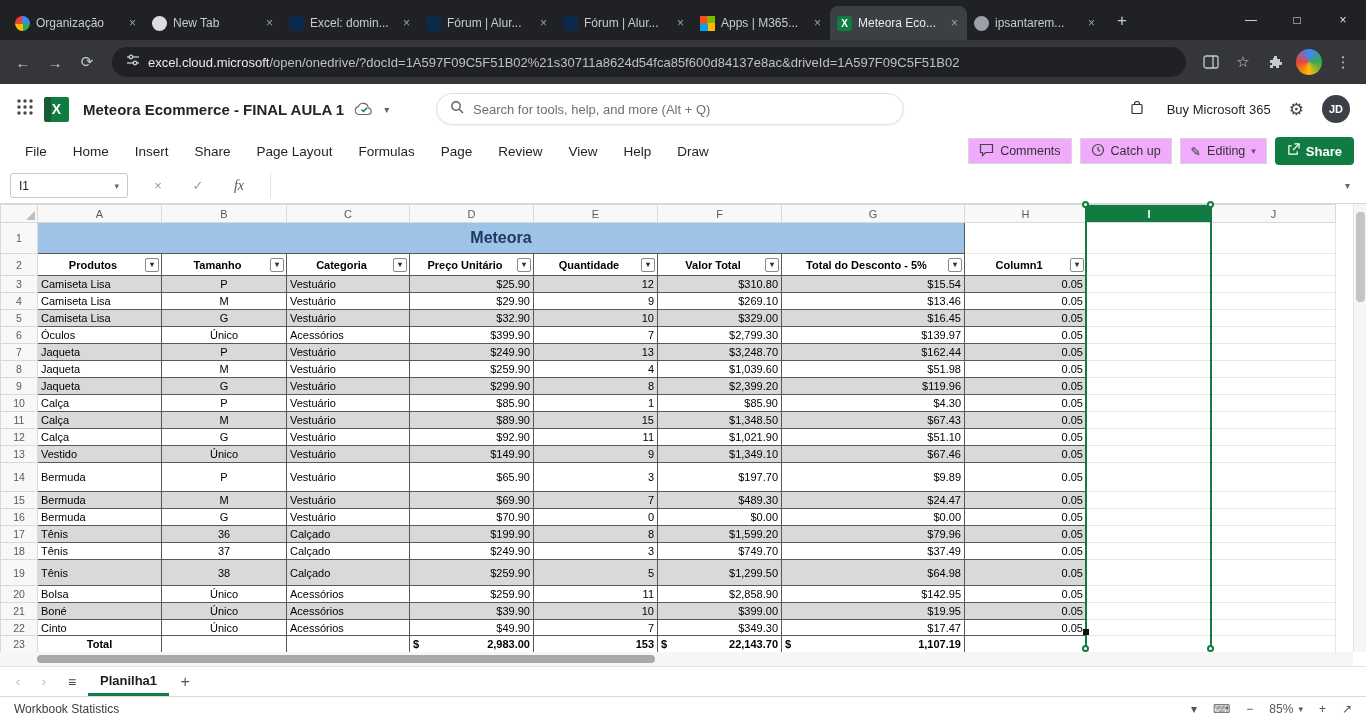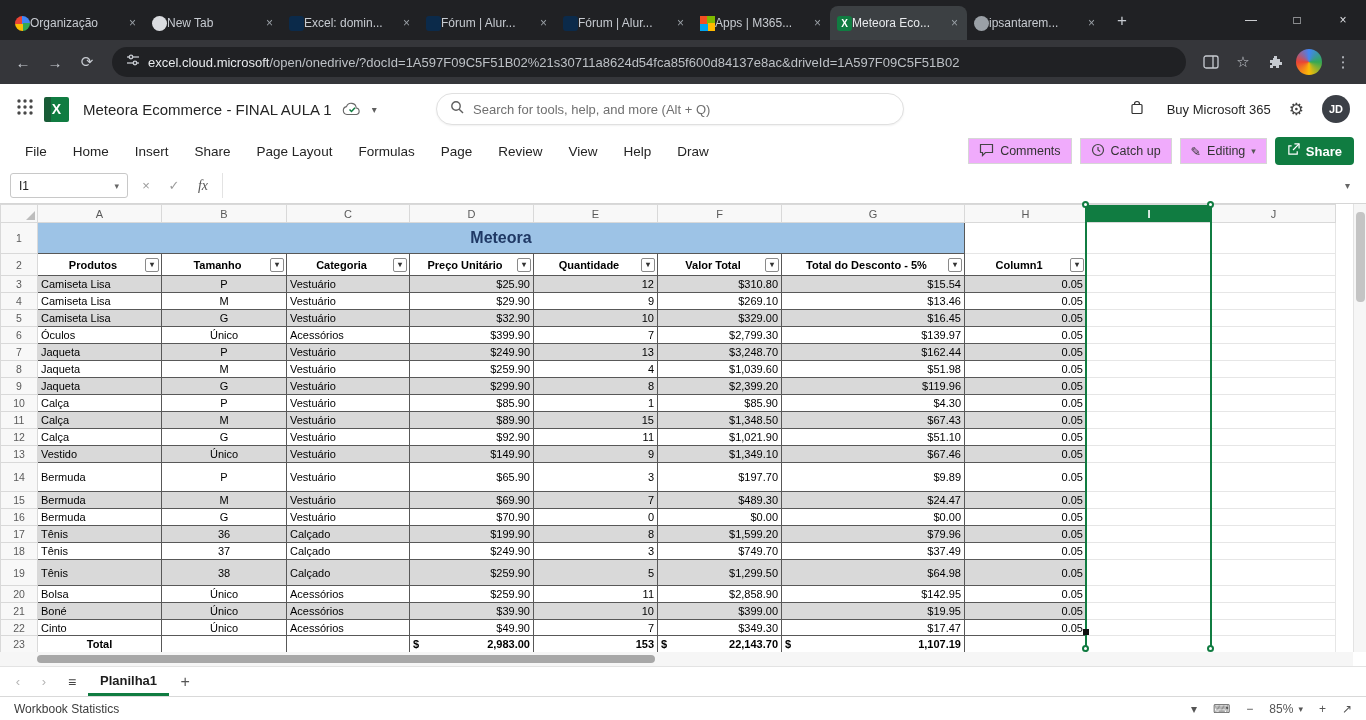--- a/index.html
+++ b/index.html
@@ -2,21 +2,21 @@
 <html><head>
 <meta charset="utf-8">
 <style>
   * { margin:0; padding:0; box-sizing:border-box; font-family:"Liberation Sans",sans-serif; }
   html,body { width:1366px; height:720px; overflow:hidden; background:#fff; }
   body { position:relative; }
 
   
   .tabbar { position:absolute; top:0; left:0; right:0; height:40px; background:#202124; display:flex; align-items:flex-end; padding-left:8px; }
   .tabs { display:flex; align-items:flex-end; }
-  .tab { width:137px; height:34px; border-radius:8px 8px 0 0; display:flex; align-items:center; padding:0 7px; font-size:12px; color:#c7cbd1; flex:none; cursor:default; }
+  .tab { width:137px; height:34px; border-radius:8px 8px 0 0; display:flex; align-items:center; gap:6px; padding:0 7px; font-size:12px; color:#c7cbd1; flex:none; cursor:default; }
   .tab.active { background:#3c4043; color:#e8eaed; }
   .fav { width:15px; height:15px; flex:none; display:flex; align-items:center; justify-content:center; }
   .fav-drive { background:conic-gradient(#4285f4 0 25%,#34a853 0 50%,#fbbc05 0 75%,#ea4335 0); border-radius:50%; }
   .fav-blank { background:#dadce0; border-radius:50%; }
   .fav-alura { background:#0b2a4a; border-radius:3px; }
   .fav-m365 { background:conic-gradient(#7fba00 0 25%,#ffb900 0 50%,#00a4ef 0 75%,#f25022 0); }
   .fav-excel { background:#107C41; border-radius:3px; color:#fff; font-size:10px; font-weight:700; }
   .fav-generic { background:#9aa0a6; border-radius:50%; }
   .ttitle { flex:1; overflow:hidden; white-space:nowrap; }
   .tclose { color:#9aa0a6; font-size:12px; padding:0 2px; }
@@ -28,41 +28,41 @@
   .toolbar { position:absolute; top:40px; left:0; right:0; height:44px; background:#35363a; display:flex; align-items:center; padding:0 8px; gap:2px; }
   .tbtn { width:30px; height:30px; border-radius:50%; display:flex; align-items:center; justify-content:center; color:#c7cbd1; font-size:15px; flex:none; }
   .urlbox { flex:1; height:30px; background:#202124; border-radius:15px; margin:0 8px; display:flex; align-items:center; gap:8px; padding:0 14px; min-width:0; }
   .urltext { font-size:13px; color:#e8eaed; white-space:nowrap; overflow:hidden; }
   .urlpath { color:#bdc1c6; }
   .avatar-profile { width:26px; height:26px; border-radius:50%; background:conic-gradient(#4285f4,#34a853,#fbbc05,#ea4335,#4285f4); margin:0 4px; }
 
   
   .appheader { position:absolute; top:84px; left:0; right:0; height:50px; background:#fff; display:flex; align-items:center; padding:0 16px; gap:10px; }
   .xlogo { width:25px; height:25px; background:linear-gradient(90deg,#185C37 0 28%,#107C41 28%); border-radius:2px; color:#fff; font-weight:700; font-size:14px; display:flex; align-items:center; justify-content:center; }
-  .doctitle { font-size:15px; font-weight:400; color:#252525; margin-left:4px; }
+  .doctitle { font-size:15px; font-weight:700; color:#252525; margin-left:4px; }
   .cloudwrap { position:relative; width:20px; height:16px; }
   .hdr-chev { color:#5f5f5f; font-size:10px; }
   .searchbox { position:absolute; left:436px; top:9px; width:468px; height:32px; border:1px solid #e0e0e0; border-radius:16px; background:#fff; box-shadow:0 1px 2px rgba(0,0,0,.06); display:flex; align-items:center; gap:9px; padding:0 13px; }
   .search-ph { font-size:13px; color:#707070; }
   .hdr-right { margin-left:auto; display:flex; align-items:center; gap:18px; }
   .buy { display:flex; align-items:center; gap:23px; font-size:13px; color:#252525; }
   .gear { font-size:17px; color:#424242; }
   .avatar-jd { width:28px; height:28px; border-radius:50%; background:#3b3f46; color:#fff; font-size:11px; font-weight:600; display:flex; align-items:center; justify-content:center; }
 
   
   .menubar { position:absolute; top:134px; left:0; right:0; height:34px; background:#fff; display:flex; align-items:center; padding:0 12px; }
   .menu-items { display:flex; }
   .menuitem { padding:0 13px; font-size:13.5px; color:#242424; }
   .menu-right { margin-left:auto; display:flex; align-items:center; gap:8px; }
   .pillbtn { display:flex; align-items:center; gap:6px; border:1px solid #d6d6d6; border-radius:0; height:26px; padding:0 10px; font-size:12.5px; color:#333; background:#f0abfc; }
   .sharebtn { display:flex; align-items:center; gap:6px; background:#107C41; color:#fff; border-radius:4px; height:28px; padding:0 12px; font-size:13px; font-weight:600; }
   .mini-chev { font-size:9px; color:#555; }
 
   
-  .formulabar { position:absolute; top:168px; left:0; right:0; height:36px; background:#fff; border-bottom:1px solid #d6d6d6; display:flex; align-items:center; padding:0 10px; gap:8px; }
+  .formulabar { position:absolute; top:168px; left:0; right:0; height:36px; background:#fff; border-bottom:1px solid #d6d6d6; display:flex; align-items:center; padding:0 10px; gap:20px; }
   .namebox { width:118px; height:25px; border:1px solid #c8c8c8; border-radius:3px; display:flex; align-items:center; padding:0 8px; font-size:12px; color:#222; }
   .nb-chev { margin-left:auto; color:#666; font-size:9px; }
   .fbtn { color:#9a9a9a; font-size:13px; width:20px; text-align:center; }
   .fx { font-style:italic; font-family:"Liberation Serif",serif; font-size:14px; color:#555; width:22px; text-align:center; }
   .formula-input { flex:1; height:25px; border-left:1px solid #e3e3e3; }
   .fb-chev { color:#666; font-size:10px; padding:0 6px; }
 
   
   .grid { position:absolute; top:204px; left:0; width:1353px; height:448px; background:#fff; overflow:visible; }
   table.sheet { border-collapse:collapse; table-layout:fixed; font-size:11px; color:#000; }

